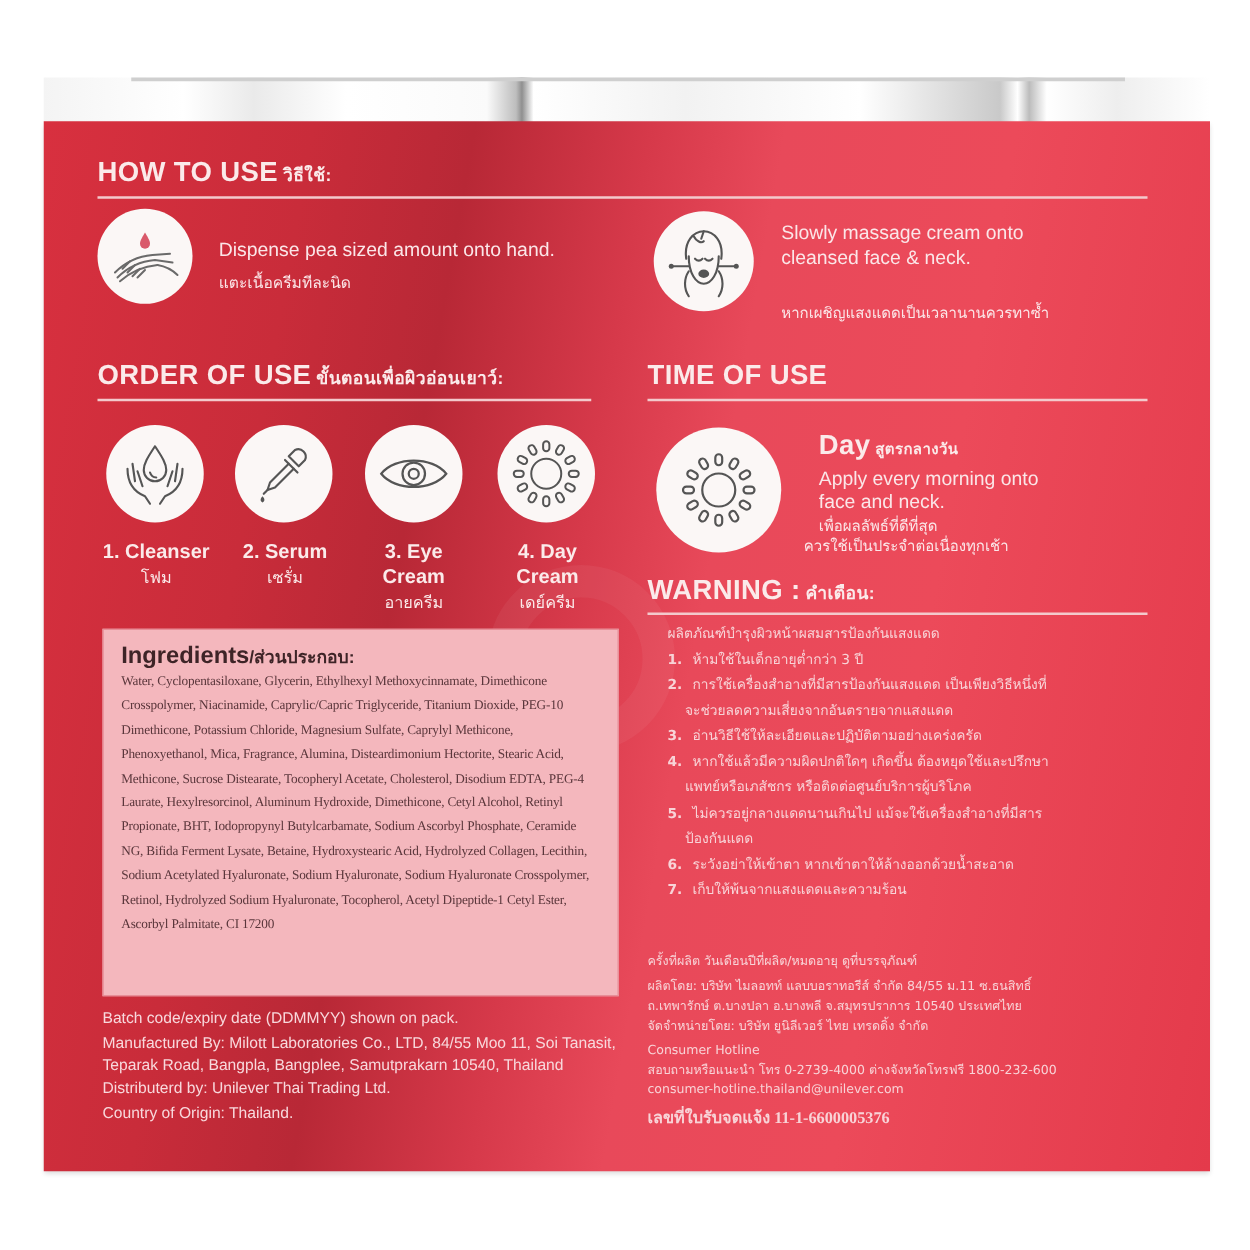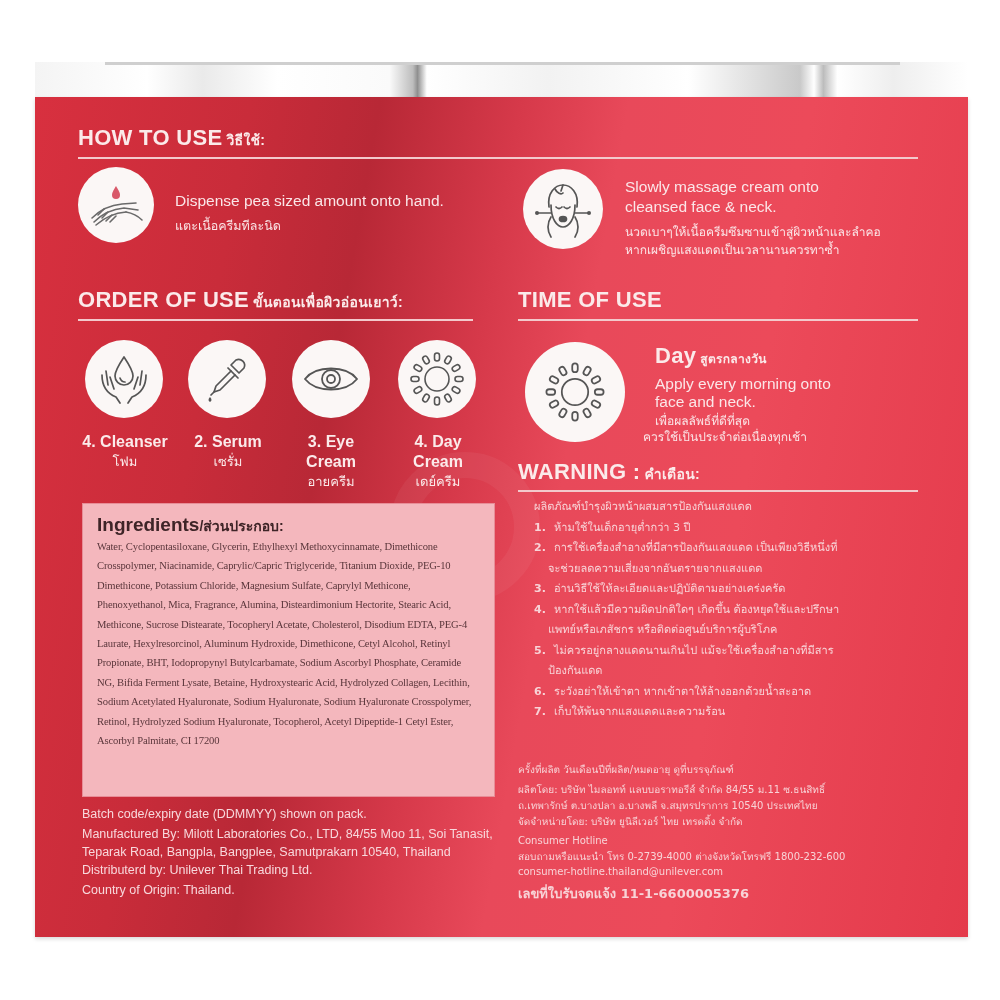--- a/index.html
+++ b/index.html
@@ -53,21 +53,21 @@
 
     .footer-left { position: absolute; left: 47px; top: 708px; width: 430px; font-family: "Liberation Sans", sans-serif; font-size: 12.5px; line-height: 18px; color: #f8d8dc; }
     .footer-left p { margin-bottom: 2px; }
 
     .warn-list { position: absolute; left: 483px; top: 400px; width: 400px; font-family: "DejaVu Sans", sans-serif; font-size: 11px; line-height: 20.5px; color: #f8d3d7; margin-left: 16px; }
     .warn-list .row { display: flex; }
     .warn-list .num { font-weight: bold; width: 14px; flex: none; }
     .warn-list .cont { padding-left: 14px; }
     .warn-small { font-size: 10px; line-height: 16px; font-weight: normal; }
     .warn-tail { position: absolute; left: 483px; top: 665px; width: 420px; font-family: "DejaVu Sans", sans-serif; font-size: 10px; line-height: 15.5px; color: #f8d3d7; }
-    .warn-tail .reg { font-size: 13px; font-weight: bold; margin-top: 6px; }
+    .warn-tail .reg { font-size: 13px; font-weight: bold; margin-top: 6px; font-family: Liberation Serif, serif; }
 
     .watermark {
       position: absolute; left: 355px; top: 355px; width: 150px; height: 150px; border-radius: 50%;
       border: 26px solid rgba(255,255,255,0.05); pointer-events: none;
     }
   </style>
 </head>
 <body>
 
 <div class="cap"></div>
@@ -106,21 +106,20 @@
         <path d="M25 30 c2 2 4 2 6 0 M33 30 c2 2 4 2 6 0"></path>
         <ellipse cx="32" cy="42" rx="3.5" ry="2.5" fill="#555"></ellipse>
         <path d="M6 36 L20 36 M44 36 L58 36"></path>
         <path d="M20 40 C16 46 16 54 20 60 M44 40 C48 46 48 54 44 60"></path>
       </g>
       <circle cx="6" cy="36" r="2" fill="#555"></circle>
       <circle cx="58" cy="36" r="2" fill="#555"></circle>
     </svg>
   </div>
   <div class="txt" style="left:590px; top:80px; font-size:15.5px; width:260px; line-height:20px;">Slowly massage cream onto cleansed face &amp; neck.</div>
-  <div class="txt" style="left:590px; top:126px; font-size:12px; font-family:'DejaVu Sans',sans-serif; line-height:18px;">นวดเบาๆให้เนื้อครีมซึมซาบเข้าสู่ผิวหน้าและลำคอ</div>
   <div class="txt" style="left:590px; top:144px; font-size:12px; font-family:'DejaVu Sans',sans-serif; line-height:18px;">หากเผชิญแสงแดดเป็นเวลานานควรทาซ้ำ</div>
 
   <div class="section-title" style="left:43px; top:190px; font-size:22px;">
     <span>ORDER OF USE</span><span class="th">ขั้นตอนเพื่อผิวอ่อนเยาว์:</span>
   </div>
   <div class="rule" style="left:43px; top:222px; width:395px;"></div>
 
   <div class="icon-circle" style="left:50px; top:243px; width:78px; height:78px;">
     <svg width="56" height="56" viewBox="0 0 56 56">
       <g fill="none" stroke="#555" stroke-width="1.7" stroke-linecap="round" stroke-linejoin="round">
@@ -167,21 +166,21 @@
           <rect x="-2.5" y="-26" width="5" height="8" rx="2.5" transform="rotate(240)"></rect>
           <rect x="-2.5" y="-26" width="5" height="8" rx="2.5" transform="rotate(270)"></rect>
           <rect x="-2.5" y="-26" width="5" height="8" rx="2.5" transform="rotate(300)"></rect>
           <rect x="-2.5" y="-26" width="5" height="8" rx="2.5" transform="rotate(330)"></rect>
         </g>
       </g>
     </svg>
   </div>
 
   <div class="step-label" style="left:32px; top:335px; width:116px;">
-    <span>4. Cleanser</span>
+    <span>1. Cleanser</span>
     <span class="thai">โฟม</span>
   </div>
   <div class="step-label" style="left:140px; top:335px; width:106px;">
     <span>2. Serum</span>
     <span class="thai">เซรั่ม</span>
   </div>
   <div class="step-label" style="left:250px; top:335px; width:92px;">
     <span style="display:block">3. Eye</span>
     <span style="display:block">Cream</span>
     <span class="thai">อายครีม</span>

